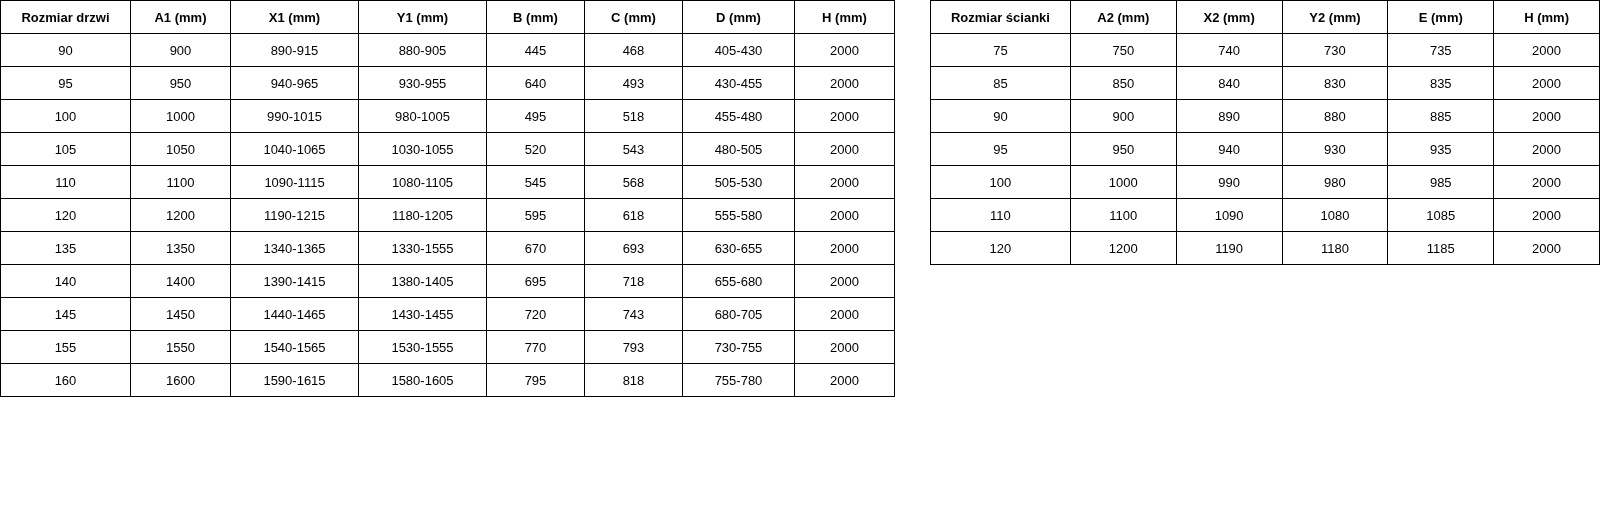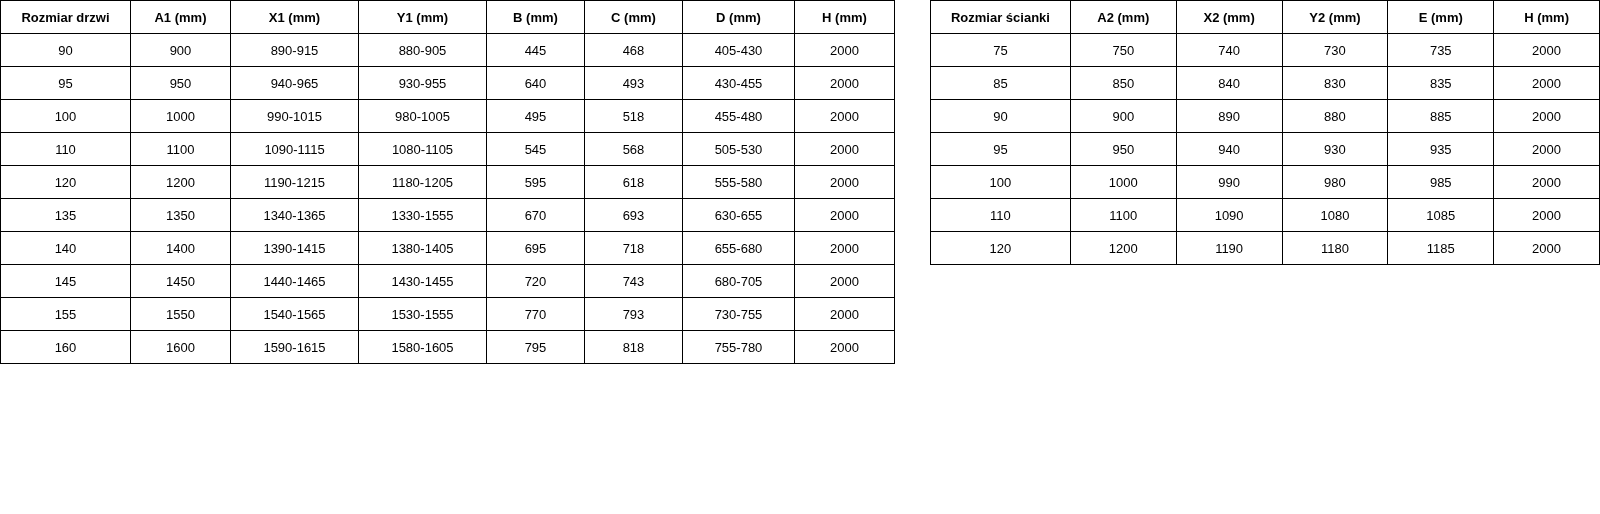--- a/index.html
+++ b/index.html
@@ -121,20 +121,30 @@
             <td>100</td>
             <td>1000</td>
             <td>990-1015</td>
             <td>980-1005</td>
             <td>495</td>
             <td>518</td>
             <td>455-480</td>
             <td>2000</td>
           </tr>
           <tr>
+            <td>105</td>
+            <td>1050</td>
+            <td>1040-1065</td>
+            <td>1030-1055</td>
+            <td>520</td>
+            <td>543</td>
+            <td>480-505</td>
+            <td>2000</td>
+          </tr>
+          <tr>
             <td>110</td>
             <td>1100</td>
             <td>1090-1115</td>
             <td>1080-1105</td>
             <td>545</td>
             <td>568</td>
             <td>505-530</td>
             <td>2000</td>
           </tr>
           <tr>

